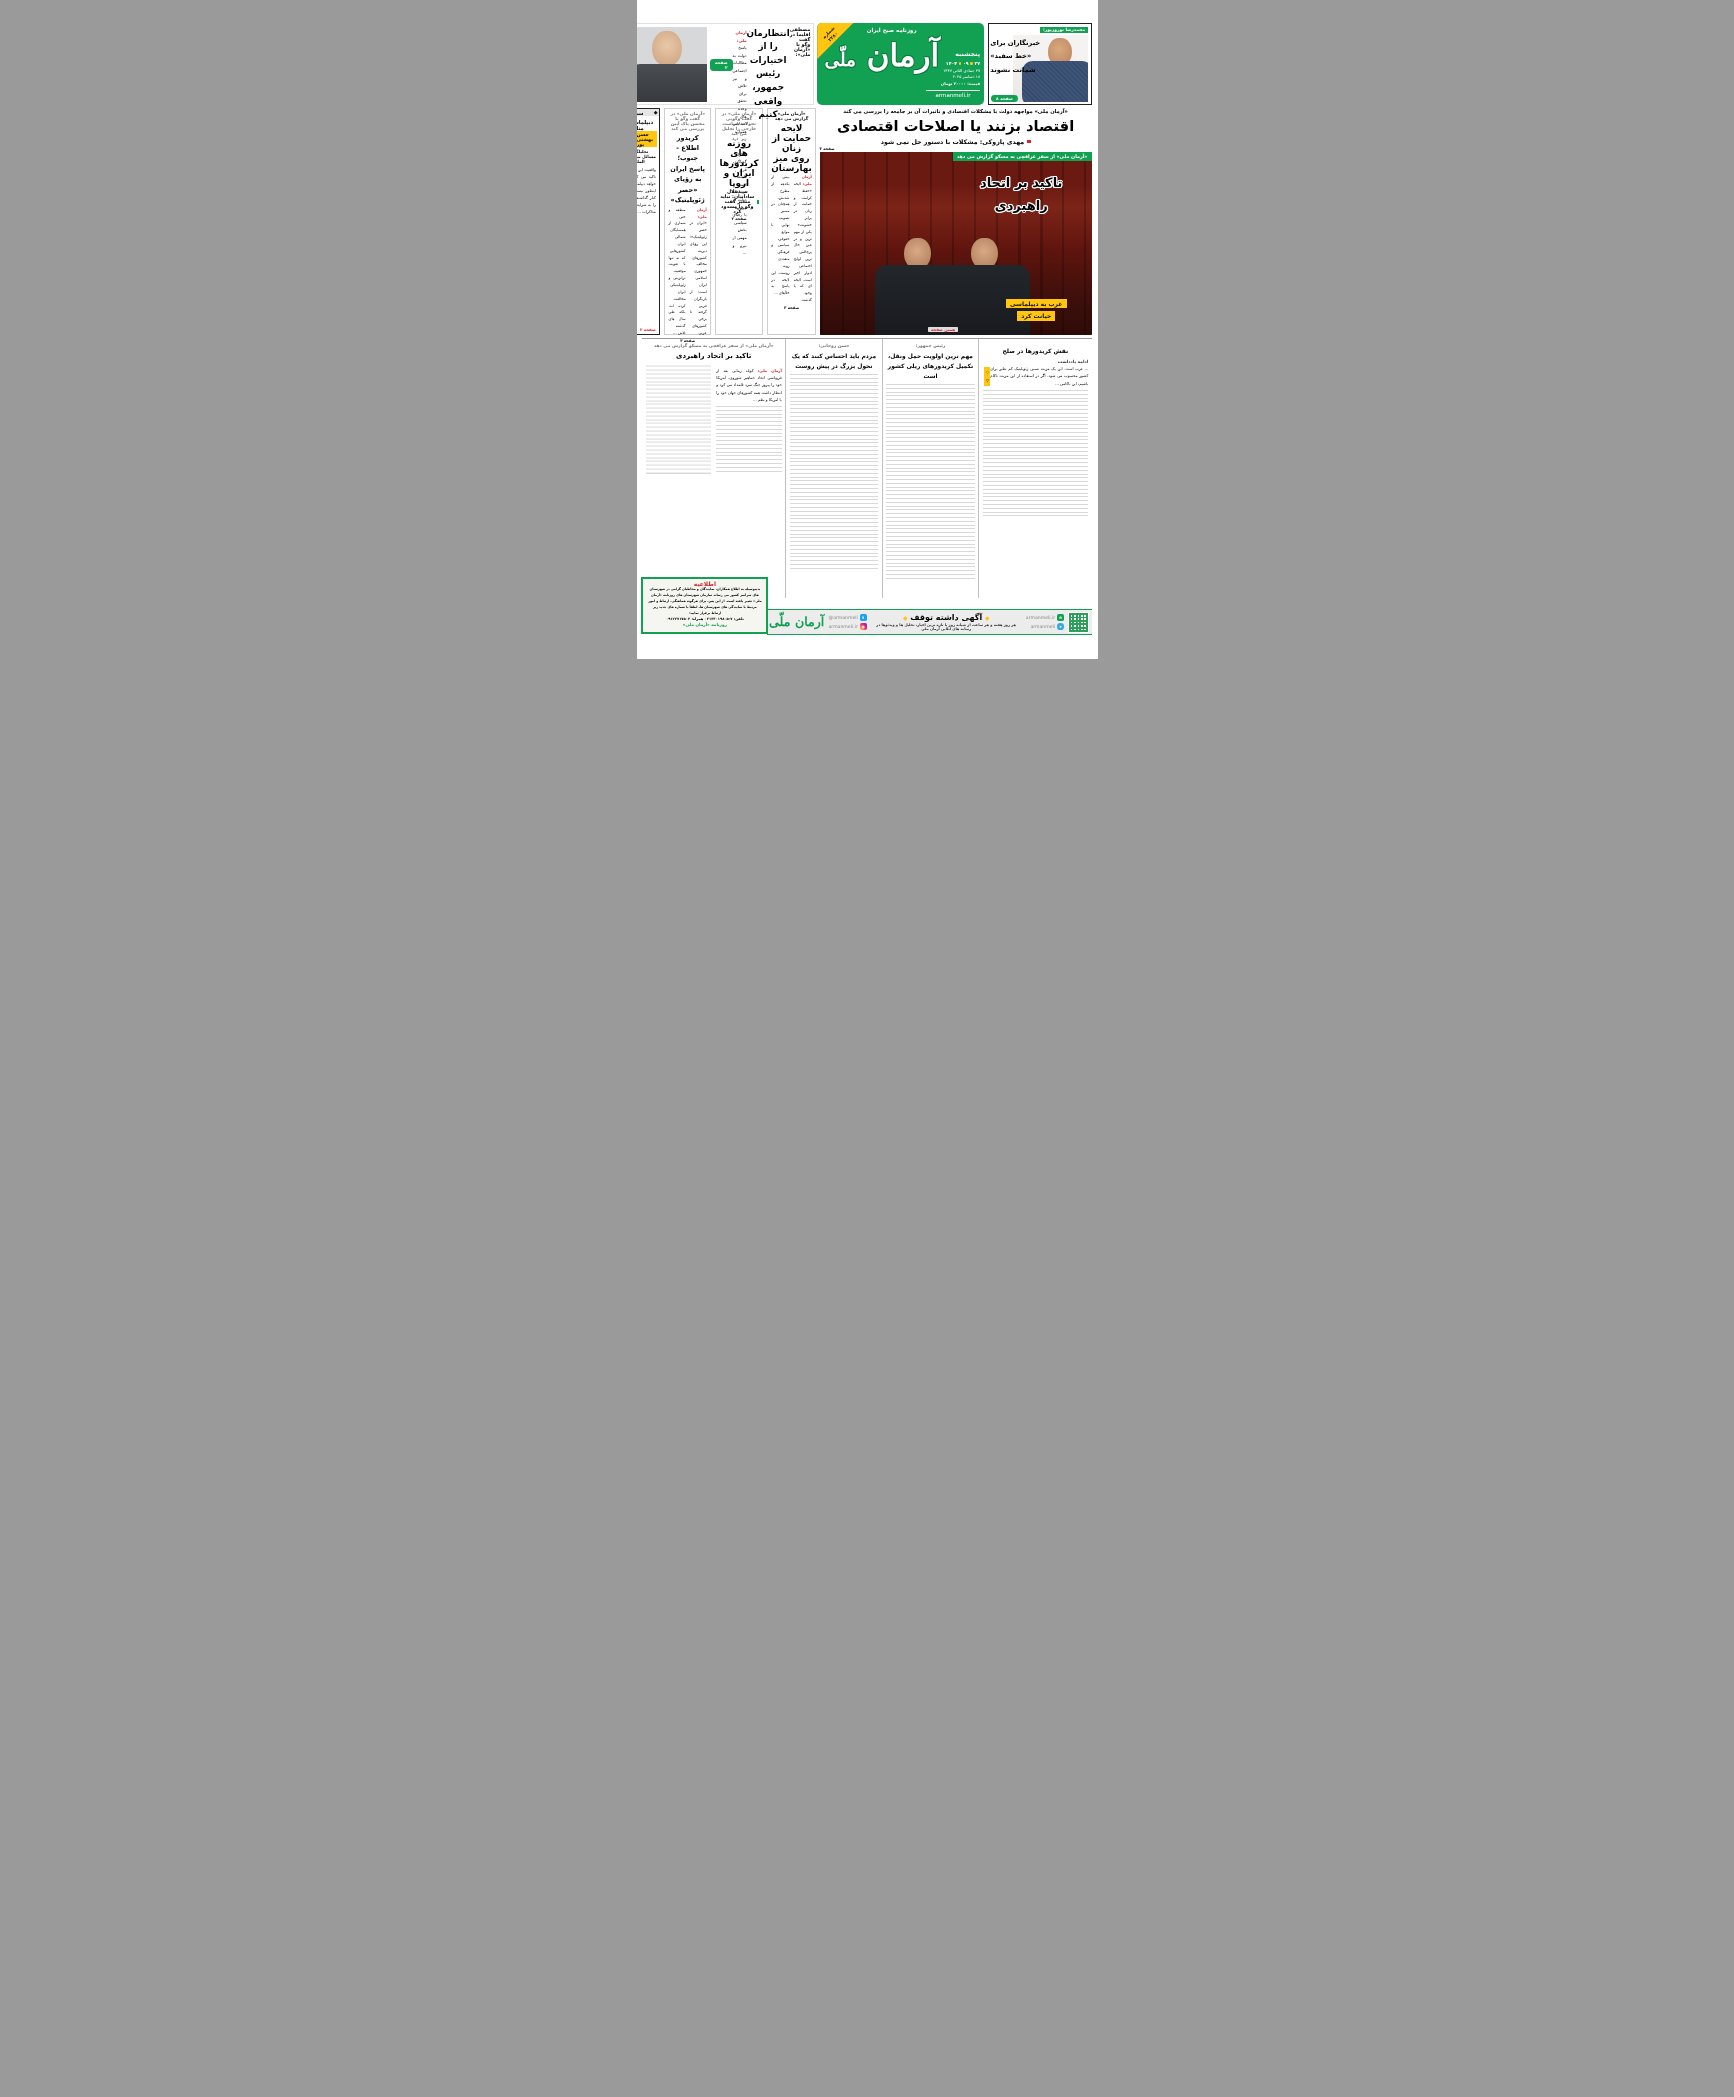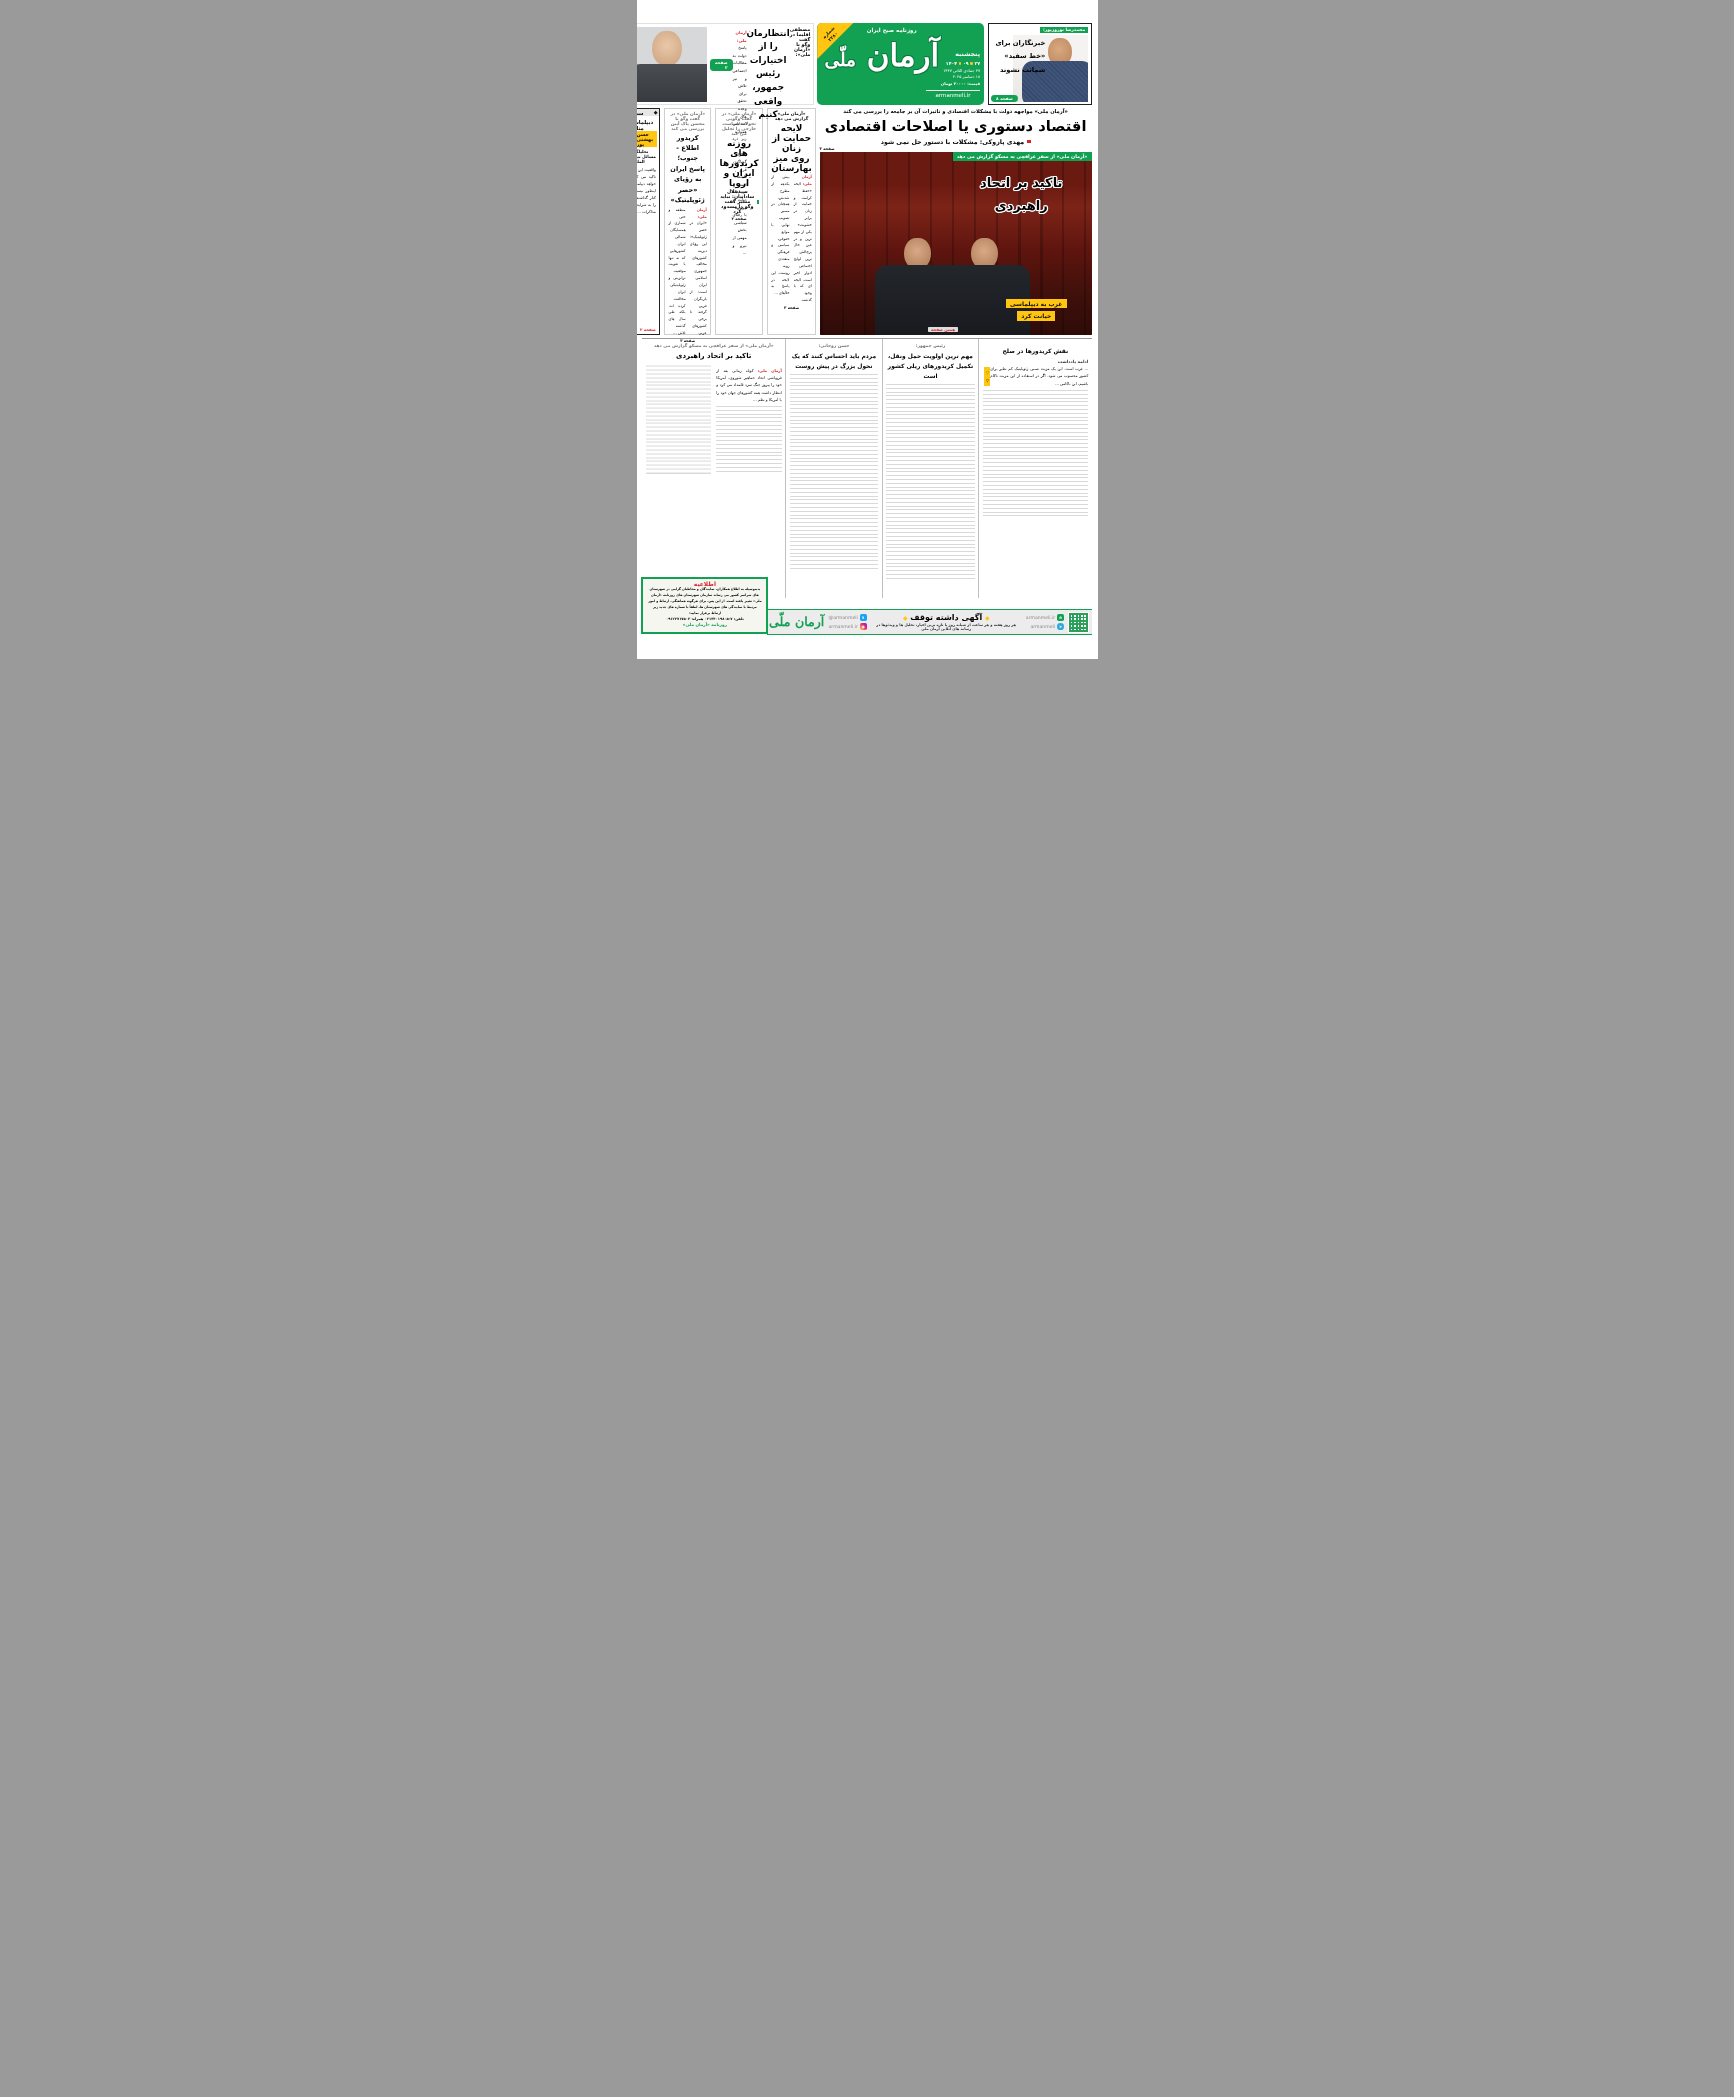--- a/index.html
+++ b/index.html
@@ -17,21 +17,21 @@
   .tr-art{width:104px;border:0.8px solid #222;position:relative;background:#fff;flex:none;}
   .tr-kicker{position:absolute;top:2.5px;right:2.5px;background:var(--green);color:#fff;
              font-weight:bold;font-size:4.4px;padding:0.8px 2.9px;z-index:3}
   .tr-photo{position:absolute;left:24px;right:2.5px;top:11px;bottom:1.7px;
             background:linear-gradient(180deg,#f4f3f1 0 30%,#e9e7e2 100%);overflow:hidden}
   .tr-photo .head{position:absolute;right:16px;top:2.5px;width:24px;height:28px;border-radius:46%/52%;
             background:radial-gradient(circle at 45% 40%,#d9a97e,#b9805a)}
   .tr-photo .bodyshape{position:absolute;right:-5px;top:26px;width:71px;height:46px;border-radius:11px;
             background:repeating-linear-gradient(45deg,#3d5377 0 2.5px,#35486a 2.5px 3.4px)}
   .tr-head{position:absolute;left:1.7px;top:13.4px;width:55px;z-index:2;font-weight:bold;
-           font-size:6.7px;line-height:1.95;text-align:right;color:#000}
+           font-size:6.7px;line-height:1.95;text-align:left;color:#000}
   .page-chip{background:var(--green);color:#fff;font-weight:bold;font-size:4.2px;
              border-radius:3.4px;padding:0.8px 5px;display:inline-block}
   .tr-chip{position:absolute;bottom:2.5px;left:2.5px;z-index:3}
 
   
   .masthead{width:167px;flex:none;position:relative;background:var(--green);
             border-radius:5px;color:#fff;overflow:hidden}
   .issue-tri{position:absolute;top:0;left:0;width:36px;height:36px;
              background:var(--yellow);clip-path:polygon(0 0,100% 0,0 100%);z-index:2}
   .issue-txt{position:absolute;top:5.9px;left:0.8px;width:26px;transform:rotate(-45deg);
@@ -228,21 +228,21 @@
         <div class="head"></div>
         <div class="bodyshape"></div>
       </div>
     </div>
   </div>
 
   <div class="mainrow">
 
     <div class="main-story">
       <div class="strip">«آرمان ملی» مواجهه دولت با مشکلات اقتصادی و تاثیرات آن بر جامعه را بررسی می کند</div>
-      <div class="big-head">اقتصاد دستوری یا اصلاحات اقتصادی</div>
+      <div class="big-head">اقتصاد بزنند یا اصلاحات اقتصادی</div>
       <div class="sub-row">
         <span class="sq" style="background:var(--red)"></span>
         <span class="sub-txt">مهدی پازوکی: مشکلات با دستور حل نمی شود</span>
       </div>
       <div class="pg3">صفحه ۳</div>
 
       <div class="photo">
         <div class="panel"></div>
         <div class="person p1">
           <div class="head"></div>

